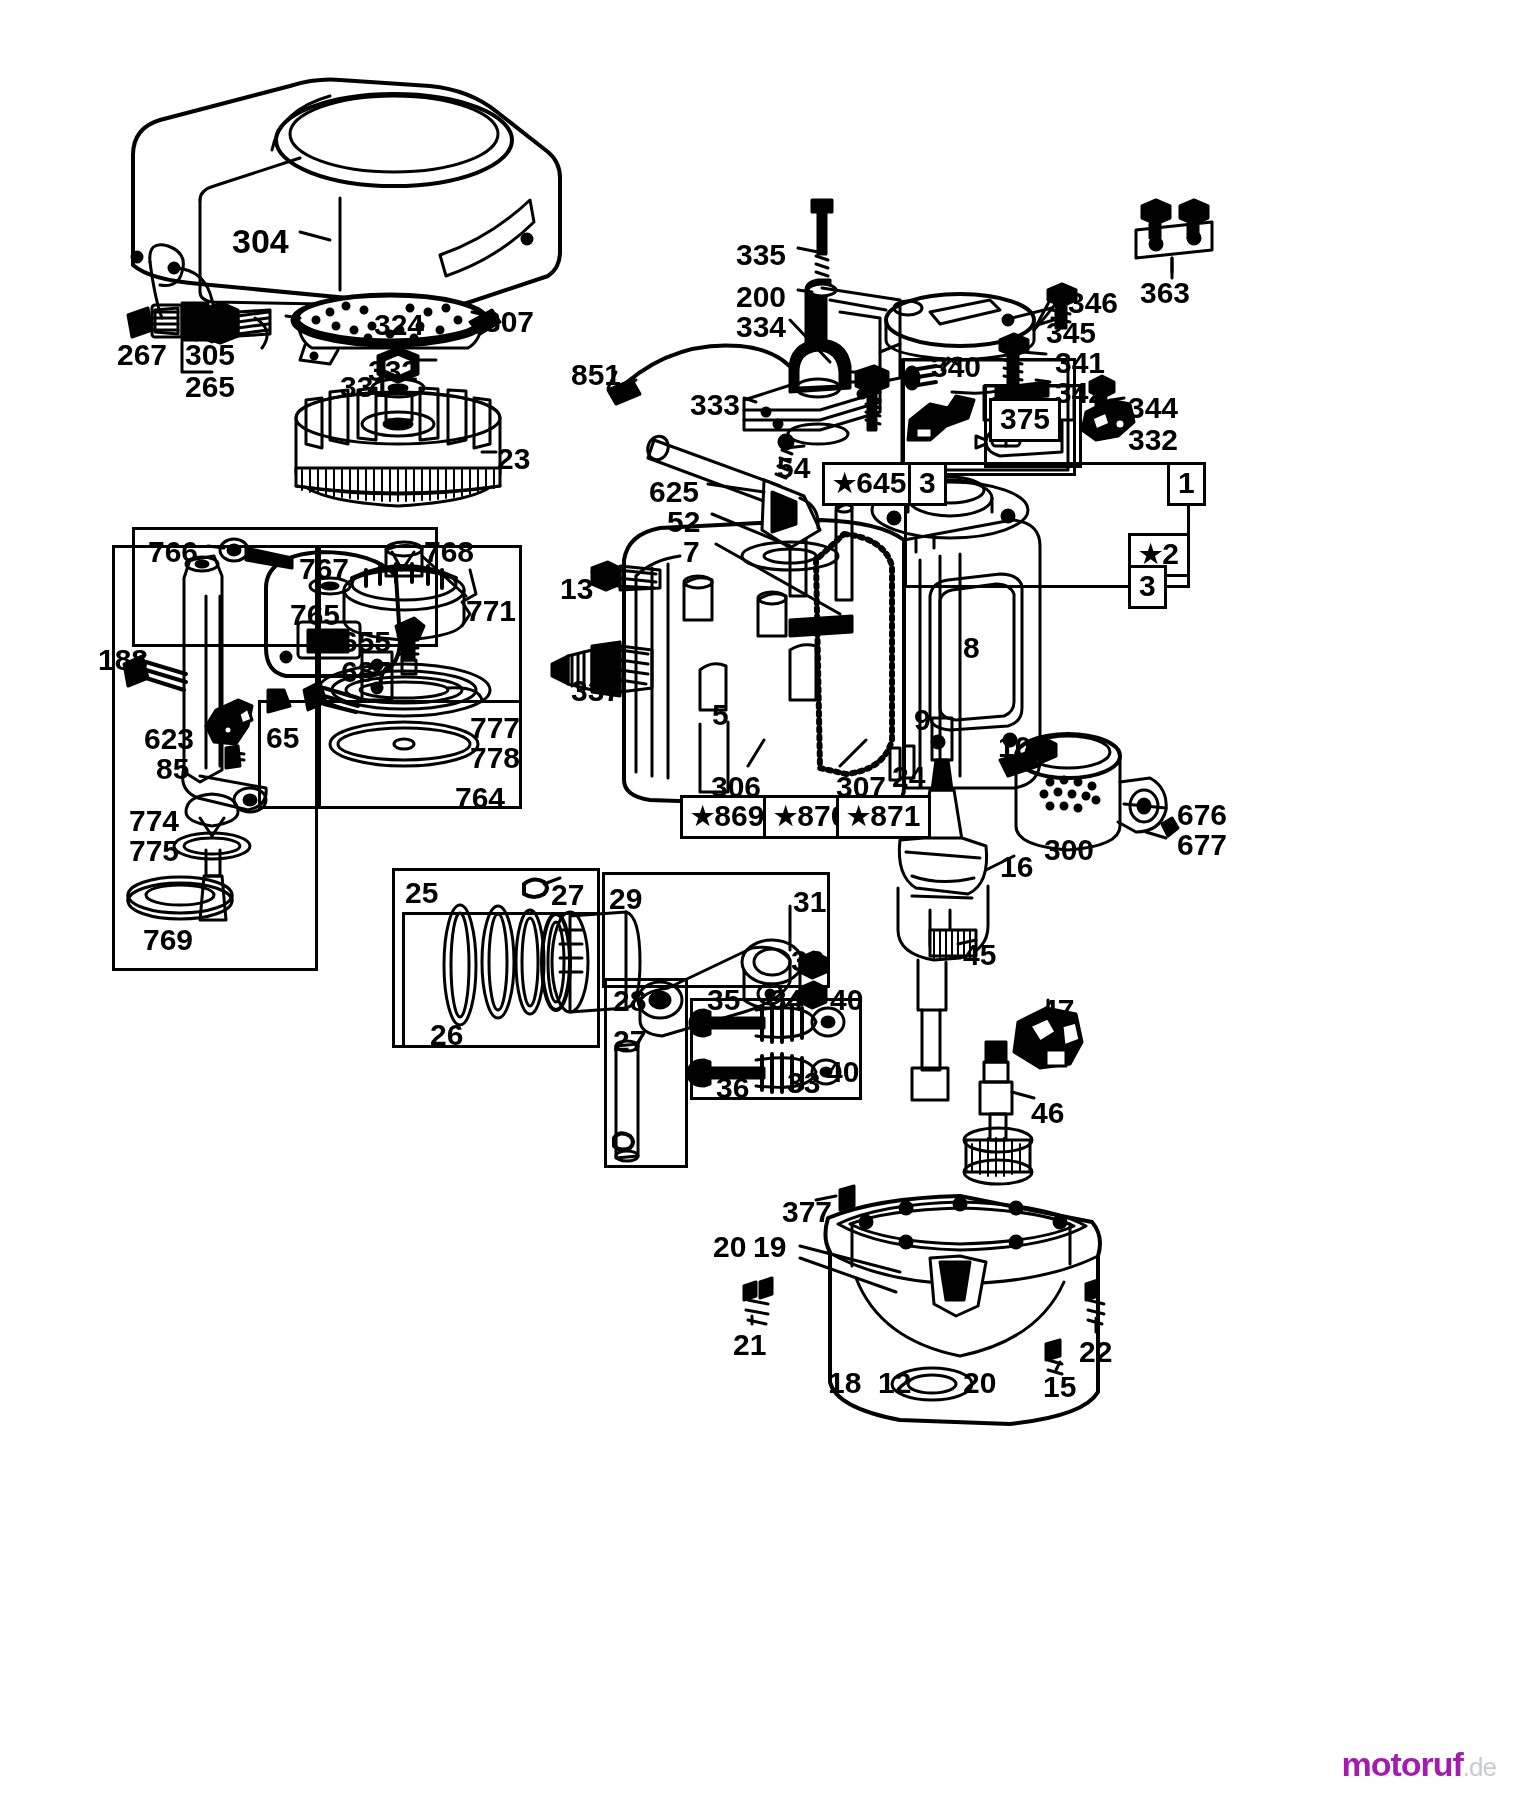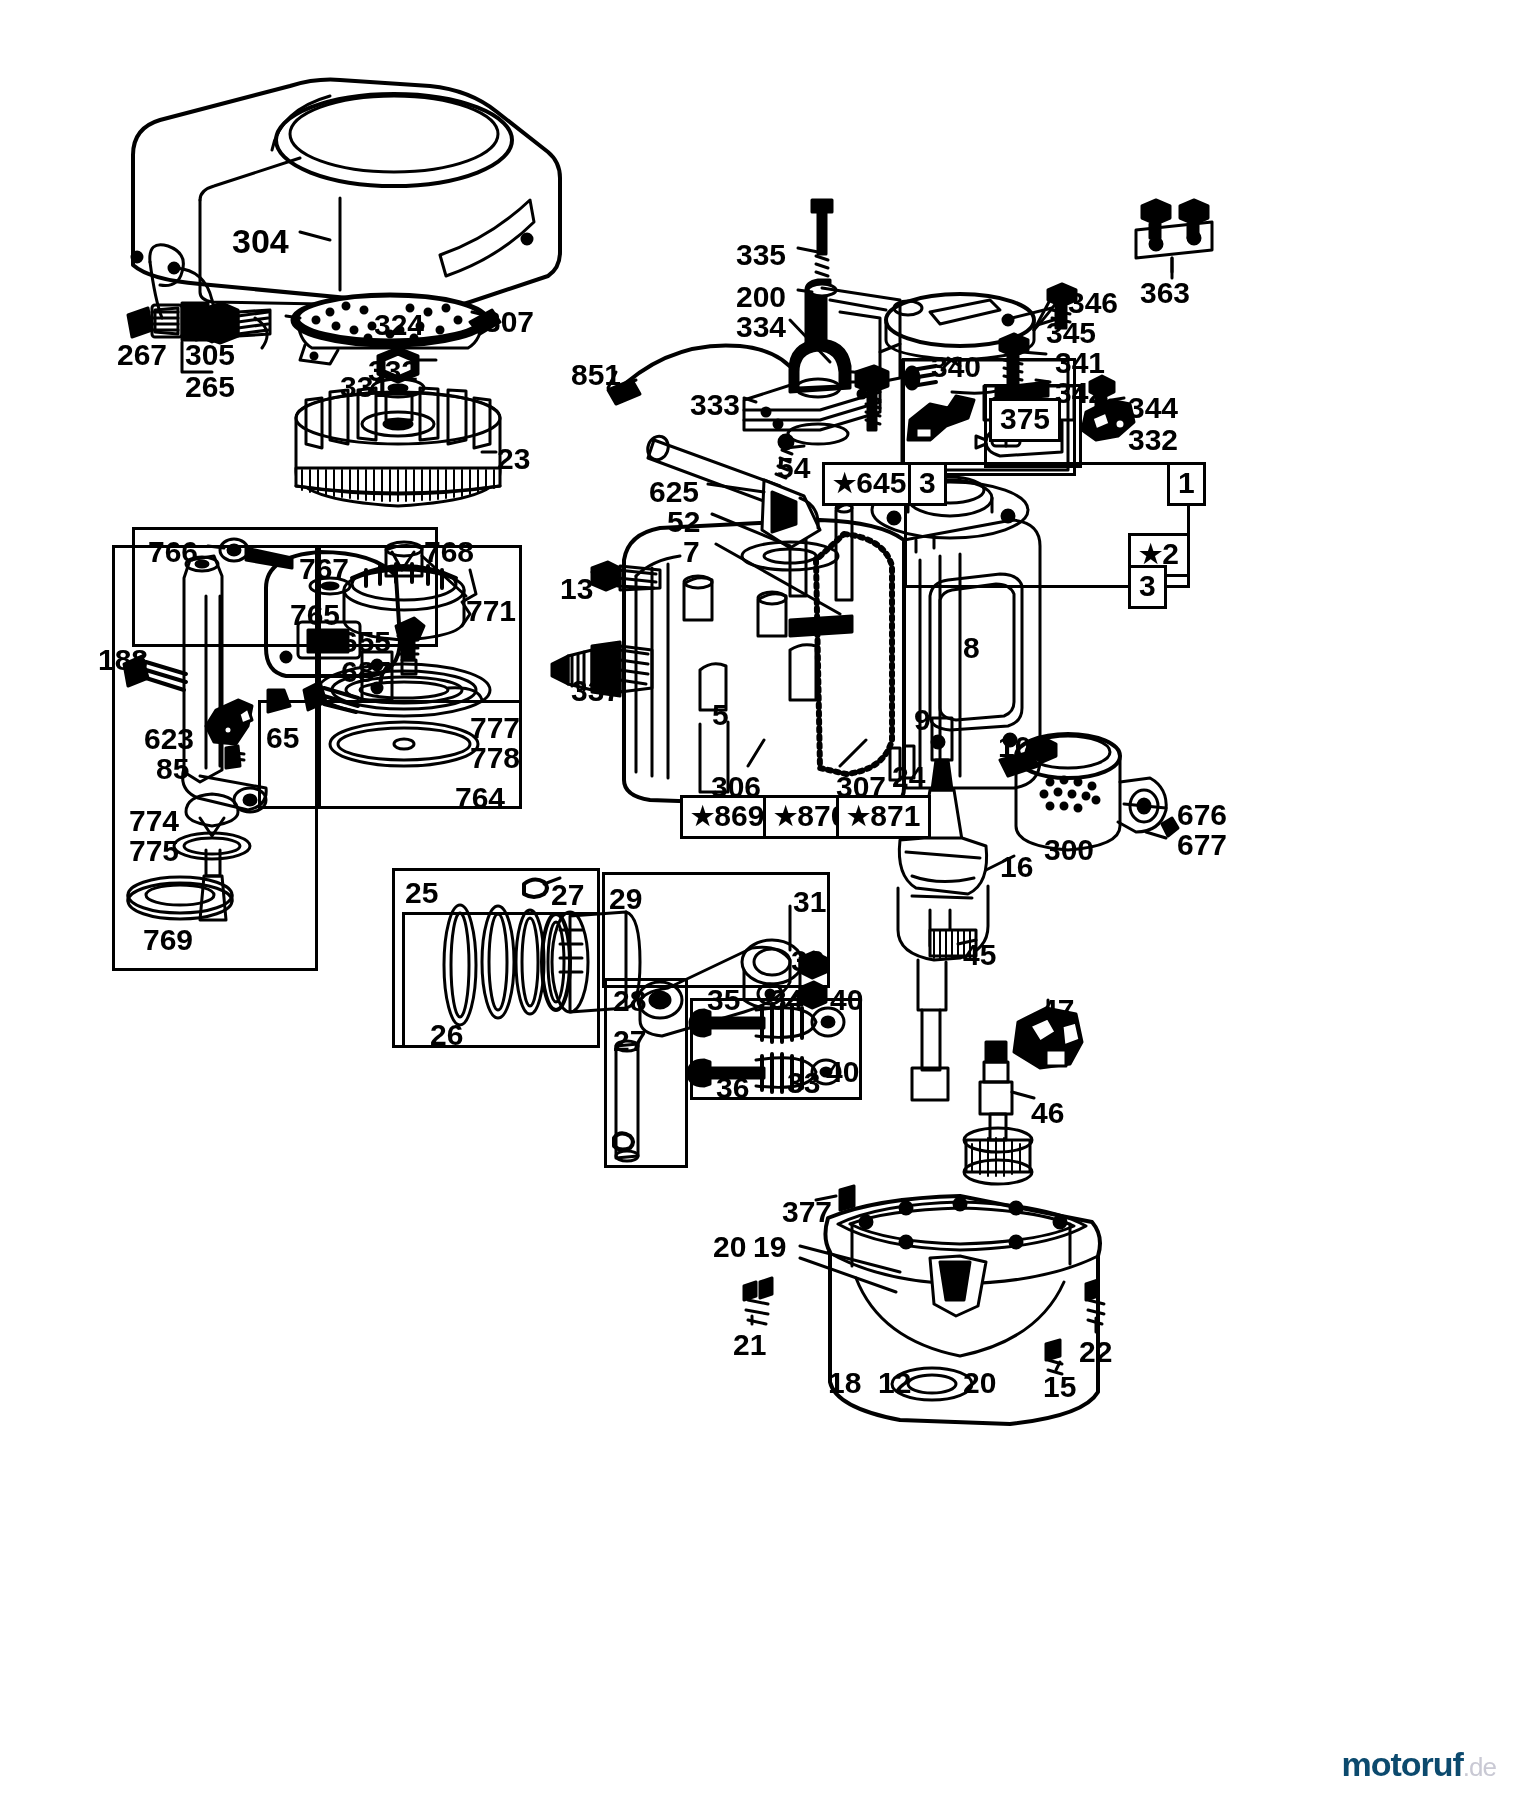--- a/index.html
+++ b/index.html
@@ -69,21 +69,21 @@
   #wm{
     position:absolute;
     right:28px;bottom:16px;
     font-family:"Liberation Sans", sans-serif;
     font-size:34px;
     font-weight:bold;
     letter-spacing:-1px;
     color:#b9b9c6;
   }
   #wm .de{color:#c9c9d4;font-weight:normal;font-size:26px;}
-  #wm .m{color:#0c4a6e;}
+  #wm .m{color:#a21caf;}
 </style>
 </head>
 <body>
 
 <div id="page">
 
   <svg id="art" viewBox="0 0 1524 1800" xmlns="http://www.w3.org/2000/svg">
     <g fill="none" stroke="#000" stroke-width="3" stroke-linejoin="round" stroke-linecap="round">
 
       <g>

